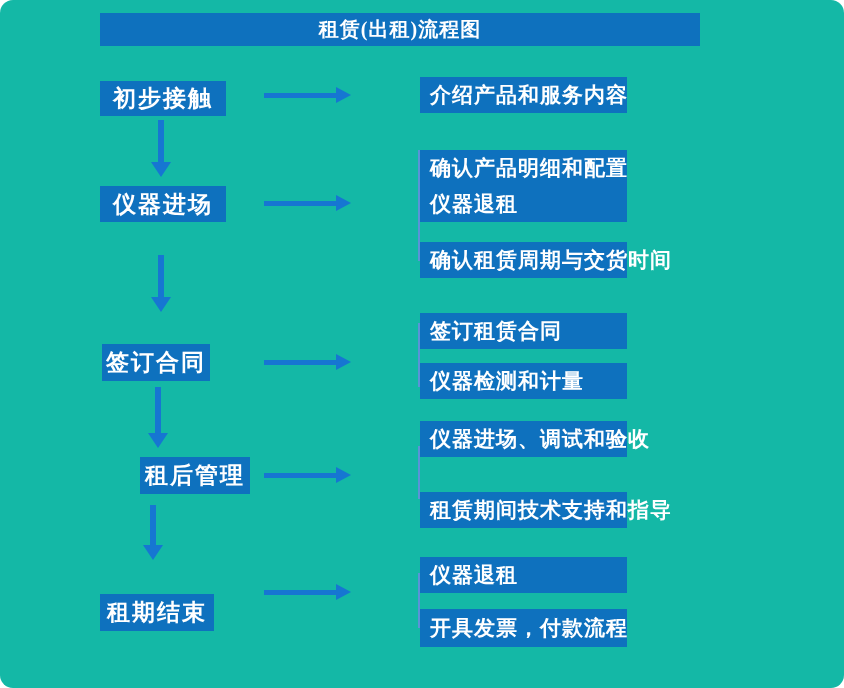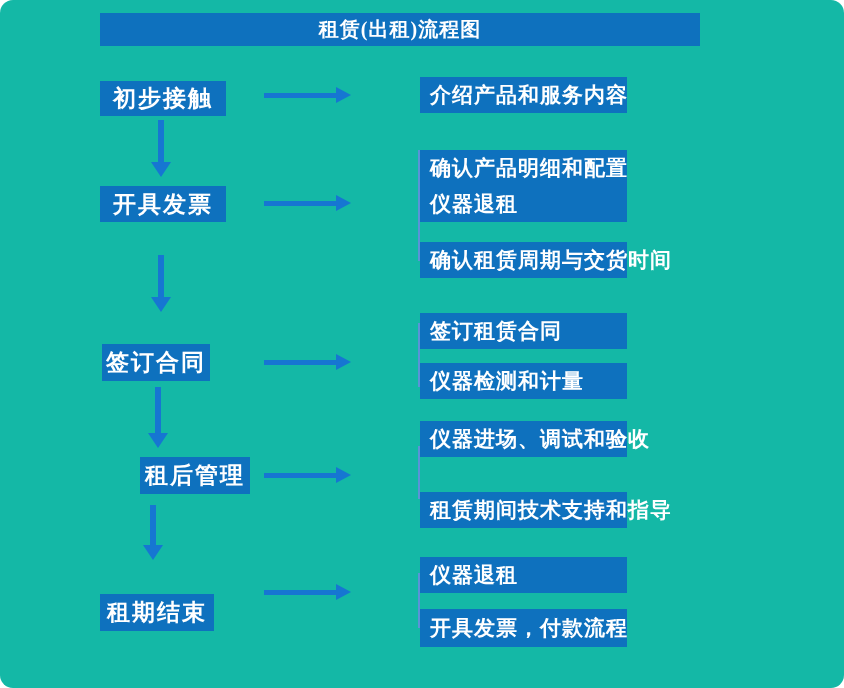--- a/index.html
+++ b/index.html
@@ -137,21 +137,21 @@
 </head>
 <body>
 
 <div class="canvas">
 
   <div class="title-bar">
     <span>租赁(出租)流程图</span>
   </div>
 
   <div class="stage s1">初步接触</div>
-  <div class="stage s2">开具发票</div>
+  <div class="stage s2">仪器进场</div>
   <div class="stage s3">签订合同</div>
   <div class="stage s4">租后管理</div>
   <div class="stage s5">租期结束</div>
 
   <div class="varrow v1"></div>
   <div class="varrow v2"></div>
   <div class="varrow v3"></div>
   <div class="varrow v4"></div>
 
   <div class="harrow h1"></div>

